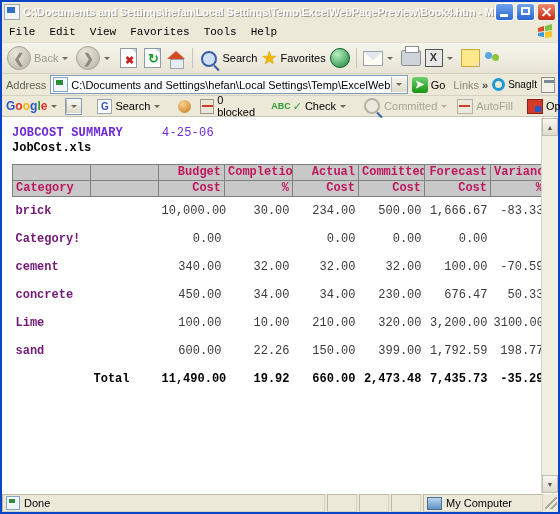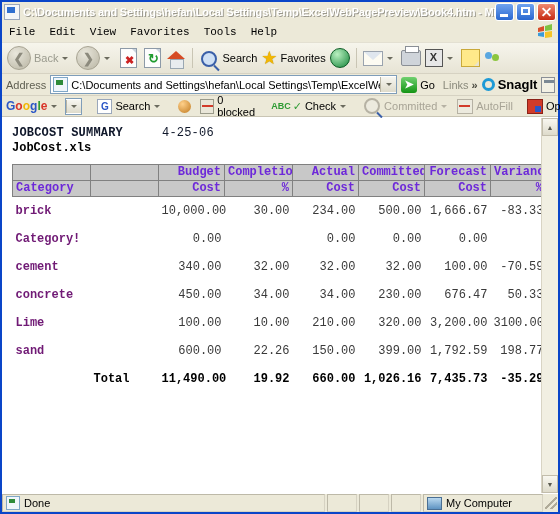--- a/index.html
+++ b/index.html
@@ -199,21 +199,21 @@
   .go-arrow{
     width:16px;height:16px;border-radius:3px;
     background:linear-gradient(to bottom,#6fd06f,#149414);
     color:#fff;font-size:11px;font-weight:bold;display:flex;align-items:center;justify-content:center;
   }
   .go-lbl{font-size:11px;margin-left:3px;}
   .links-lbl{font-size:11px;color:#8a8a7c;margin:0 3px;}
   .dchev{font-size:11px;color:#4a4a40;font-weight:bold;margin-right:4px;}
   .snagit{display:flex;align-items:center;margin-right:4px;}
   .snag-o{width:13px;height:13px;border-radius:50%;border:3px solid #1d9ad6;box-sizing:border-box;margin-right:3px;}
-  .snag-lbl{font-size:13px;font-weight:bold;}
+  .snag-lbl{font-size:10px;}
   .snag-btn{width:16px;height:14px;border:1px solid #8a8f96;background:#f2f0e4;position:relative;margin-right:3px;}
   .snag-btn:after{content:"";position:absolute;left:2px;top:2px;width:10px;height:3px;background:#7b8894;}
 
   
   .gbar{
     height:20px;background:#ece9d8;display:flex;align-items:center;
     padding-left:4px;flex:0 0 auto;border-bottom:1px solid #c9c5b4;
   }
   .glogo{font-size:12px;font-weight:bold;font-family:Liberation Sans, sans-serif;}
   .glogo .b1{color:#2b56c6;} .glogo .r{color:#d9352a;} .glogo .y{color:#f2b705;}
@@ -242,38 +242,38 @@
     flex:1 1 auto; display:flex; min-height:0;
     border-top:1px solid #ffffff;
     background:#ffffff;
   }
   .page-area{
     flex:1 1 auto; background:#ffffff; overflow:hidden; position:relative;
     padding: 8px 0 0 10px;
     font-family:"Liberation Mono", monospace;
   }
   .doc-head{ margin-bottom:6px; }
-  .doc-line{ display:flex; font-size:12px; font-weight:bold; letter-spacing:0.2px; color:#0f172a; line-height:15px;}
+  .doc-line{ display:flex; font-size:12px; font-weight:bold; letter-spacing:0.2px; color:#6d28d9; line-height:15px;}
   .doc-title{ width:150px; }
   .doc-date{ font-weight:normal; }
   .doc-file{ font-size:12px; font-weight:bold; line-height:15px; }
 
   table.jobcost{
     border-collapse:collapse;
     margin-top:8px;
     table-layout:fixed;
     width:534px;
   }
   table.jobcost th{
     background:#c8c8c8;
     border:1px solid #808080;
     font-family:"Liberation Mono", monospace;
     font-size:12px;
     font-weight:bold;
-    color:#6d28d9;
+    color:#be185d;
     padding:0 3px;
     height:15px;
     line-height:15px;
     text-align:right;
     white-space:nowrap;
     overflow:hidden;
   }
   table.jobcost th.lefty{ text-align:left; }
   table.jobcost td{
     font-family:"Liberation Mono", monospace;
@@ -605,21 +605,21 @@
               <td class="num">399.00</td>
               <td class="num">1,792.59</td>
               <td class="num">198.77</td>
             </tr>
             <tr class="total">
               <td></td>
               <td class="total-lbl">Total</td>
               <td class="num">11,490.00</td>
               <td class="num">19.92</td>
               <td class="num">660.00</td>
-              <td class="num">1,026.16</td>
+              <td class="num">2,473.48</td>
               <td class="num">7,435.73</td>
               <td class="num">-35.29</td>
             </tr>
           </tbody>
       </table>
 
     </div>
 
     <div class="vscroll">
       <div class="vs-btn">▲</div>

